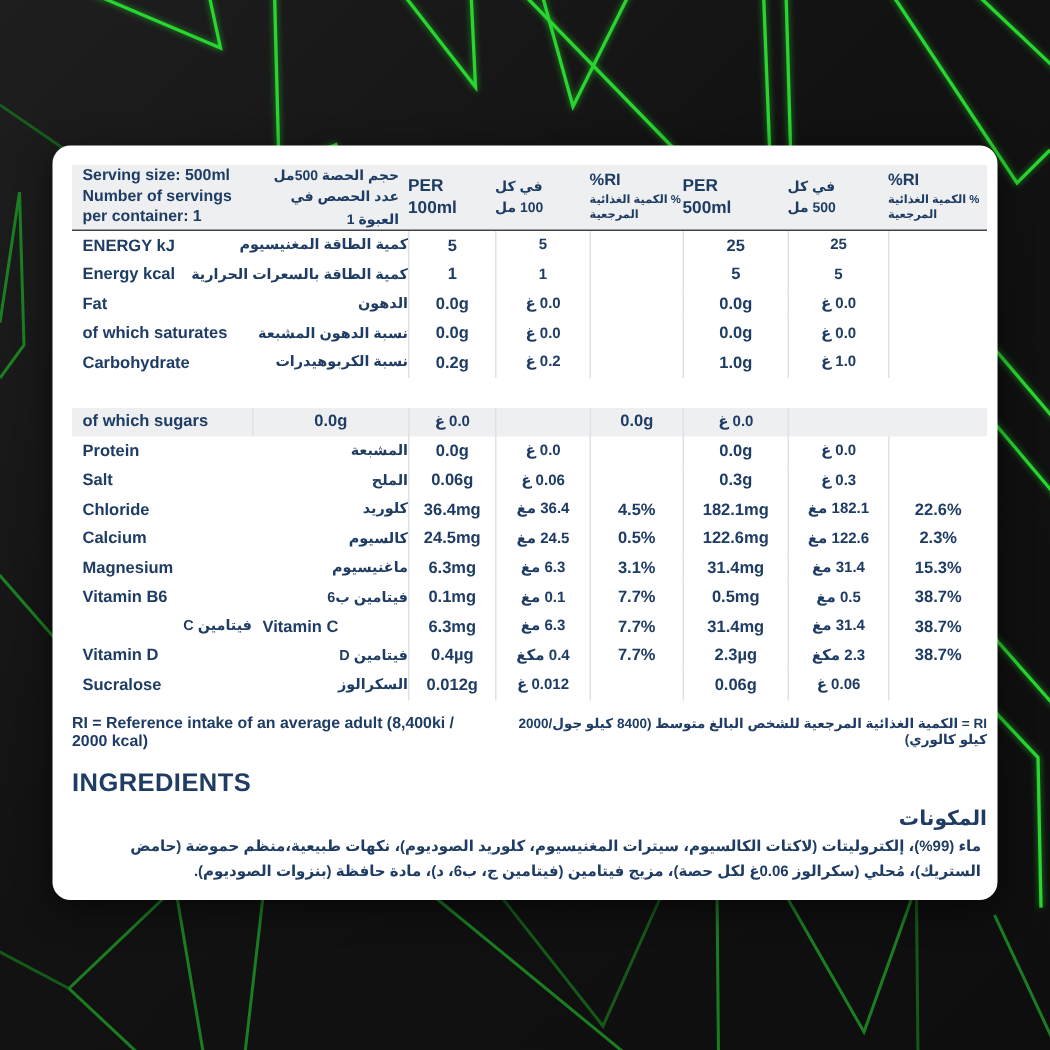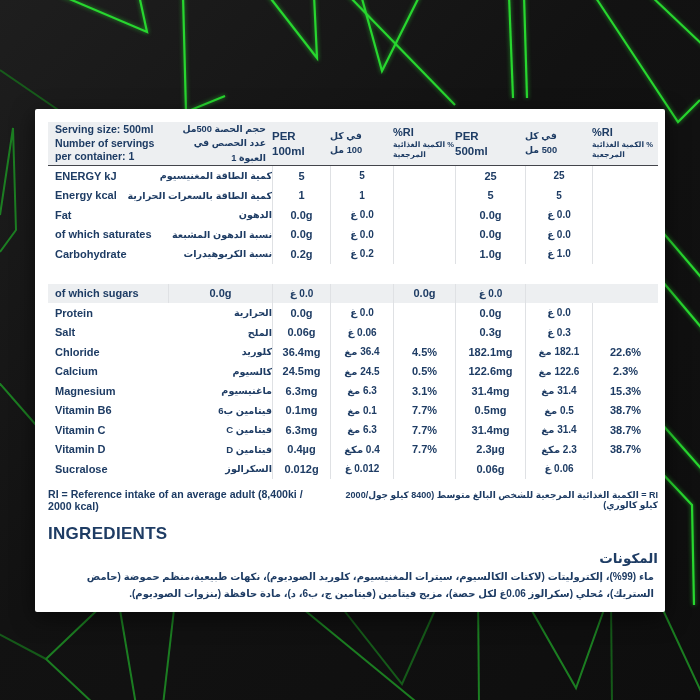--- a/index.html
+++ b/index.html
@@ -7,22 +7,22 @@
     width:700px;height:700px;overflow:hidden;position:relative;
     background:linear-gradient(135deg,#1e1e1e 0%,#121212 45%,#0e0e0e 100%);
     font-family:"Liberation Sans","DejaVu Sans",sans-serif;
   }
   .bg-svg{position:absolute;left:0;top:0;width:700px;height:700px;}
   .bright{stroke:#28d62f;stroke-width:2.2;fill:none;filter:drop-shadow(0 0 2px rgba(40,214,47,.7));}
   .dim{stroke:#1d8a24;stroke-width:2;fill:none;opacity:.9;}
   .dimmer{stroke:#166b1c;stroke-width:2;fill:none;opacity:.8;}
 
   .card{
-    position:absolute;left:35px;top:109px;width:630px;height:503px;
-    background:#ffffff;border-radius:2px;box-shadow:0 6px 22px rgba(0,0,0,.55);
+    position:absolute;left:35px;top:97px;width:630px;height:503px;
+    background:#ffffff;border-radius:12px;box-shadow:0 6px 22px rgba(0,0,0,.55);
     padding:13px 7px 10px 13px;box-sizing:border-box;color:#1e3c64;
   }
   .tbl{--cols:120px 104px 58px 63px 62px 70px 67px 66px;width:610px;}
   .thead{
     display:grid;grid-template-columns:var(--cols);height:44px;
     background:#edeff1;border-bottom:1.5px solid #43454b;box-sizing:border-box;
   }
   .hc{display:flex;flex-direction:column;justify-content:center;text-align:left;
       white-space:pre-line;font-weight:700;}
   .hc.serving-en{text-align:left;font-size:10.6px;line-height:1.3;padding-left:7px;}
@@ -177,21 +177,21 @@
           <div class="c v">0.0g</div>
           <div class="c v arv" dir="rtl">0.0 غ</div>
           <div class="c v"></div>
           <div class="c v">0.0g</div>
           <div class="c v arv" dir="rtl">0.0 غ</div>
           <div class="c v"></div>
         </div>
 
         <div class="trow">
           <div class="c en">Protein</div>
-          <div class="c arlabel" dir="rtl">الحرارية</div>
+          <div class="c arlabel" dir="rtl">المشبعة</div>
           <div class="c v">0.0g</div>
           <div class="c v arv" dir="rtl">0.0 غ</div>
           <div class="c v"></div>
           <div class="c v">0.0g</div>
           <div class="c v arv" dir="rtl">0.0 غ</div>
           <div class="c v"></div>
         </div>
 
         <div class="trow">
           <div class="c en">Salt</div>
@@ -242,22 +242,22 @@
           <div class="c arlabel" dir="rtl">فيتامين ب6</div>
           <div class="c v">0.1mg</div>
           <div class="c v arv" dir="rtl">0.1 مغ</div>
           <div class="c v">7.7%</div>
           <div class="c v">0.5mg</div>
           <div class="c v arv" dir="rtl">0.5 مغ</div>
           <div class="c v">38.7%</div>
         </div>
 
         <div class="trow">
+          <div class="c arlabel" dir="rtl">فيتامين C</div>
           <div class="c en">Vitamin C</div>
-          <div class="c arlabel" dir="rtl">فيتامين C</div>
           <div class="c v">6.3mg</div>
           <div class="c v arv" dir="rtl">6.3 مغ</div>
           <div class="c v">7.7%</div>
           <div class="c v">31.4mg</div>
           <div class="c v arv" dir="rtl">31.4 مغ</div>
           <div class="c v">38.7%</div>
         </div>
 
         <div class="trow">
           <div class="c en">Vitamin D</div>

